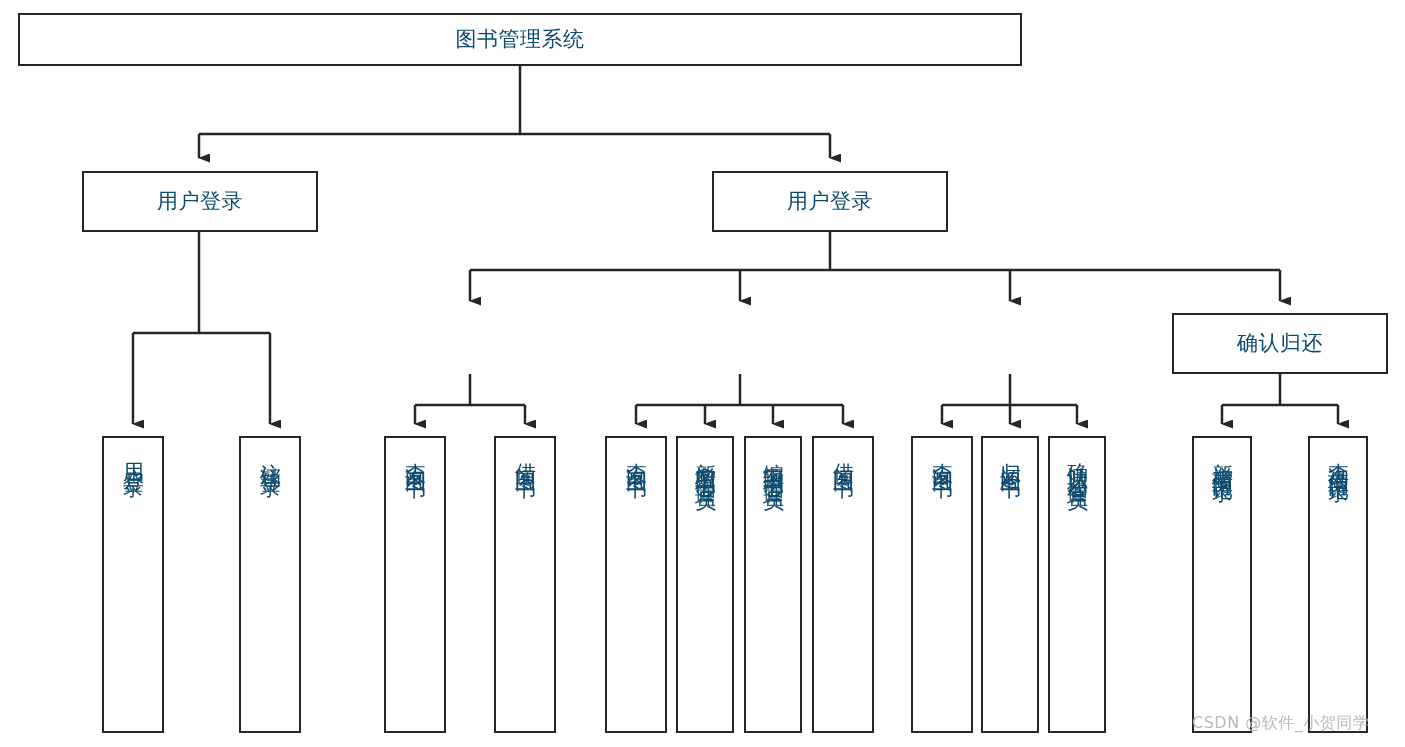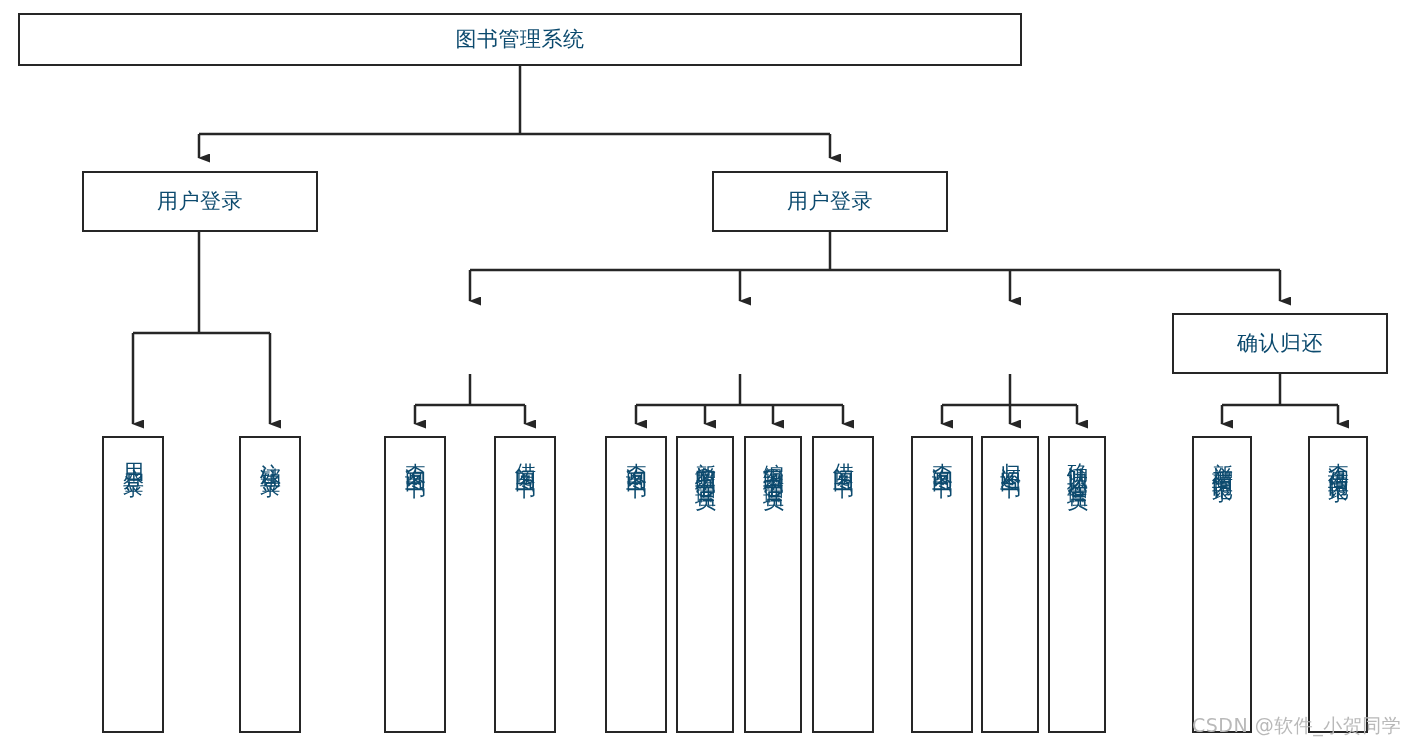--- a/index.html
+++ b/index.html
@@ -57,21 +57,21 @@
     letter-spacing: 5px;
     line-height: 1;
     white-space: nowrap;
   }
   .node.vert.tall .lbl {
     letter-spacing: 4px;
   }
   .watermark {
     position: absolute;
     color: #b9b9b9;
-    font-size: 19px;
+    font-size: 16px;
     white-space: nowrap;
     letter-spacing: 0.5px;
     font-family: "DejaVu Sans", "Liberation Sans", sans-serif;
   }
 </style>
 </head>
 <body>
 
 <div id="canvas">
 

